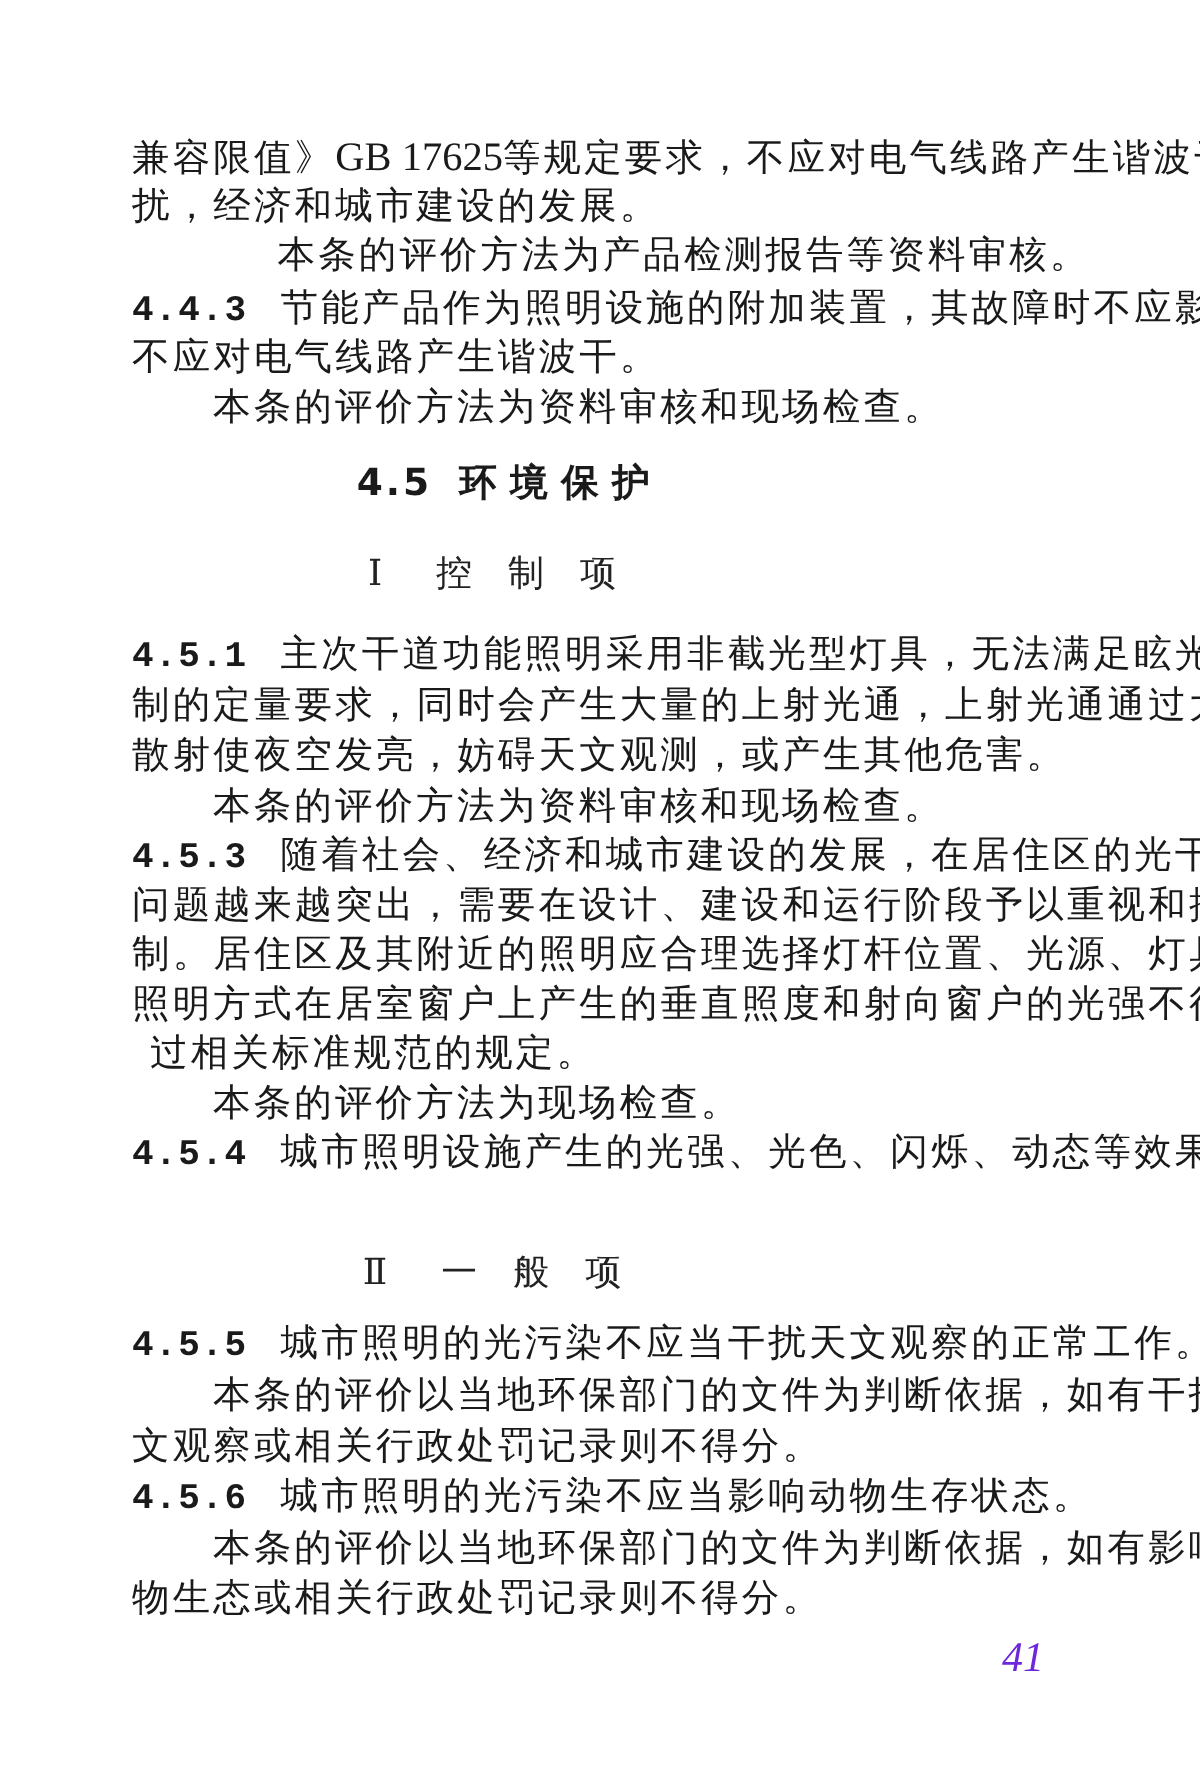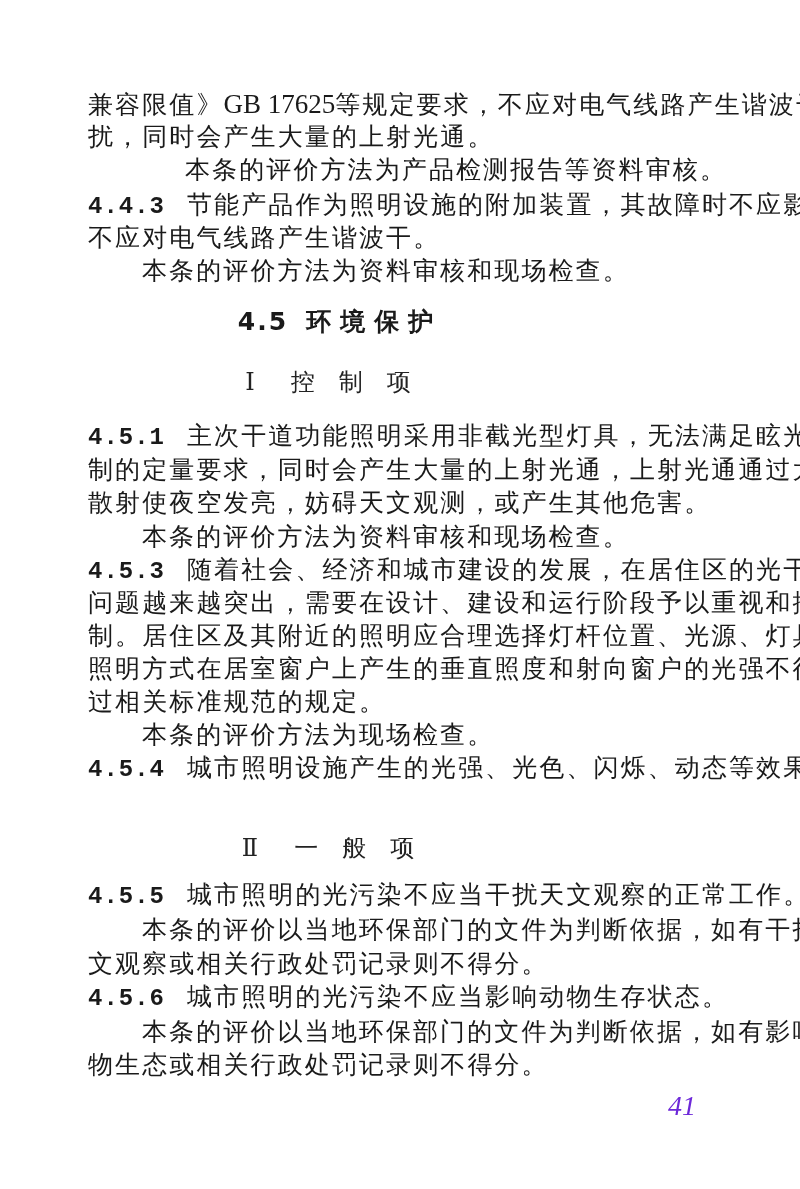--- a/index.html
+++ b/index.html
@@ -87,41 +87,41 @@
     font-size: 28px;
     color: #6d28d9;
   }
 </style>
 </head>
 <body>
 
 <div class="page">
 
   <div class="line" style="top:87px;"><span>兼容限值》</span><span class="latin">GB 17625</span><span>等规定要求，不应对电气线路产生谐波干</span></div>
-  <div class="line" style="top:120px;">扰，同时会产生大量的上射光通。</div>
+  <div class="line" style="top:120px;">扰，经济和城市建设的发展。</div>
   <div class="line indent" style="top:153px;text-align:center;">本条的评价方法为产品检测报告等资料审核。</div>
 
   <div class="line" style="top:188px;"><span class="clause-no">4.4.3</span><span>节能产品作为照明设施的附加装置，其故障时不应影响</span></div>
   <div class="line" style="top:221px;">不应对电气线路产生谐波干。</div>
   <div class="line indent" style="top:254px;">本条的评价方法为资料审核和现场检查。</div>
 
   <div class="heading section" style="top:305px;"><span class="sec-no">4.5</span><span>环境保护</span></div>
 
   <div class="heading sub" style="top:365px;"><span class="roman">Ⅰ</span><span>控制项</span></div>
 
   <div class="line" style="top:419px;"><span class="clause-no">4.5.1</span><span>主次干道功能照明采用非截光型灯具，无法满足眩光限</span></div>
   <div class="line" style="top:453px;">制的定量要求，同时会产生大量的上射光通，上射光通通过大气</div>
   <div class="line" style="top:486px;">散射使夜空发亮，妨碍天文观测，或产生其他危害。</div>
   <div class="line indent" style="top:520px;">本条的评价方法为资料审核和现场检查。</div>
 
   <div class="line" style="top:553px;"><span class="clause-no">4.5.3</span><span>随着社会、经济和城市建设的发展，在居住区的光干扰</span></div>
   <div class="line" style="top:586px;">问题越来越突出，需要在设计、建设和运行阶段予以重视和控</div>
   <div class="line" style="top:619px;">制。居住区及其附近的照明应合理选择灯杆位置、光源、灯具及</div>
   <div class="line" style="top:652px;">照明方式在居室窗户上产生的垂直照度和射向窗户的光强不得超</div>
-  <div class="line" style="top:685px;">过相关标准规范的规定。</div>
+  <div class="line" style="top:685px;margin-left:12px;">过相关标准规范的规定。</div>
   <div class="line indent" style="top:718px;">本条的评价方法为现场检查。</div>
 
   <div class="line" style="top:751px;"><span class="clause-no">4.5.4</span><span>城市照明设施产生的光强、光色、闪烁、动态等效果不</span></div>
 
   <div class="heading sub" style="top:831px;"><span class="roman">Ⅱ</span><span>一般项</span></div>
 
   <div class="line" style="top:878px;"><span class="clause-no">4.5.5</span><span>城市照明的光污染不应当干扰天文观察的正常工作。</span></div>
   <div class="line indent" style="top:913px;">本条的评价以当地环保部门的文件为判断依据，如有干扰天</div>
   <div class="line" style="top:947px;">文观察或相关行政处罚记录则不得分。</div>
 

